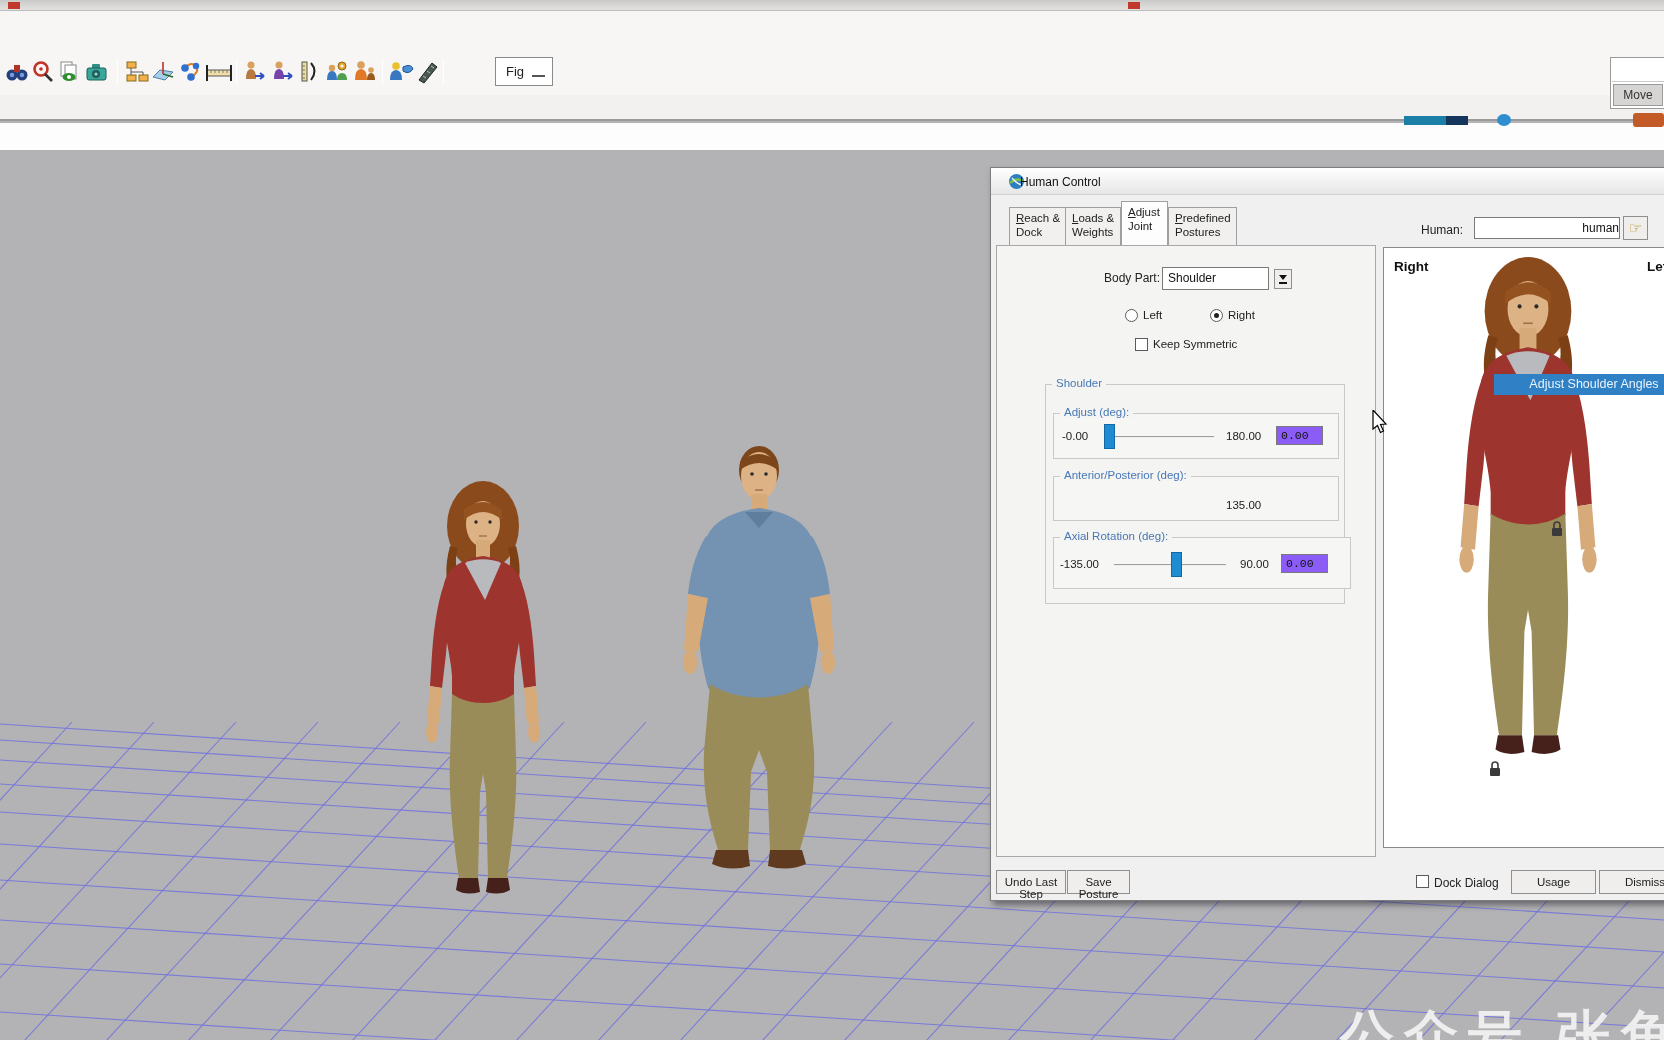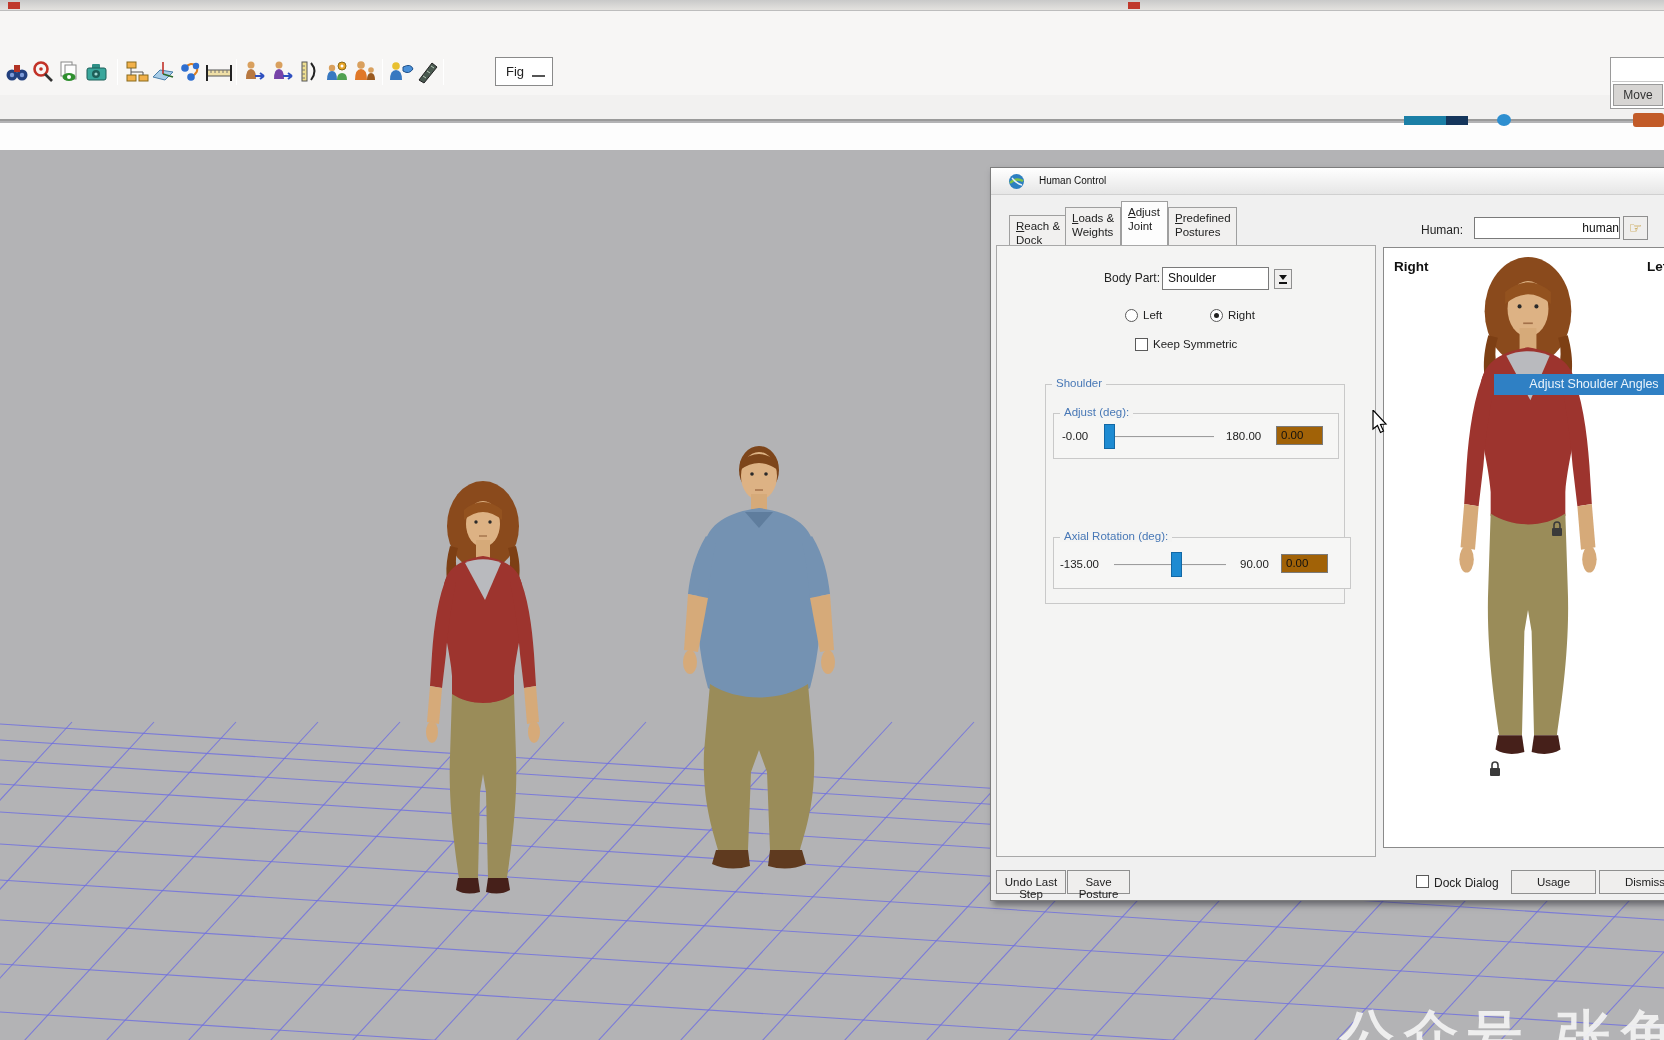--- a/index.html
+++ b/index.html
@@ -39,21 +39,21 @@
   #watermark { position:absolute; left:1340px; top:850px; font-size:54px; font-weight:bold;
     color:rgba(243,243,243,.92); letter-spacing:10px; white-space:nowrap;
     font-family:"Liberation Sans",sans-serif; }
   .fig3d { position:absolute; }
 
   
   #dialog { left:990px; top:167px; width:702px; height:734px; background:#f0f0f0;
     border:1px solid #7d7d7d; box-shadow:3px 4px 6px rgba(30,30,40,.5); }
   #dlg-titlebar { position:absolute; left:0; top:0; width:100%; height:27px;
     background:linear-gradient(#ffffff,#e6e6e6); border-bottom:1px solid #d0d0d0; }
-  #dlg-title { position:absolute; left:48px; top:7px; font-size:10px; color:#111; }
+  #dlg-title { position:absolute; left:29px; top:7px; font-size:12px; color:#111; }
   #dlg-icon { position:absolute; left:17px; top:5px; width:17px; height:17px; }
 
   .tab { position:absolute; top:39px; height:38px; background:#f1f0ef;
     border:1px solid #9f9f9f; border-bottom:none; font-size:11.5px; line-height:13.5px;
     color:#222; padding:4px 0 0 6px; }
   .tab.active { top:33px; height:44px; background:#fdfdfd; z-index:5; }
   .tab .hot { text-decoration:underline; }
 
   #dlg-panel { position:absolute; left:5px; top:77px; width:380px; height:612px;
     background:#f4f4f3; border:1px solid #a8a8a8; z-index:1; }
@@ -68,22 +68,22 @@
   .radio { position:absolute; width:13px; height:13px; border:1px solid #5a5a5a;
     border-radius:50%; background:#fff; }
   .radio .dot { position:absolute; left:3px; top:3px; width:5px; height:5px;
     border-radius:50%; background:#222; }
   .checkbox { position:absolute; width:13px; height:13px; border:1px solid #5a5a5a; background:#fff; }
 
   .slider-track { position:absolute; height:2px; background:#c2c2c2;
     border-bottom:1px solid #efefef; border-top:1px solid #9d9d9d; }
   .slider-handle { position:absolute; width:11px; height:25px; background:#1e8bd2;
     border:1px solid #1268a5; }
-  .numin { position:absolute; background:#a16207; border:1px solid #7a7a7a;
-    font-size:11.5px; color:#111; padding:2px 0 0 4px; }
+  .numin { position:absolute; background:#8b5cf6; border:1px solid #7a7a7a;
+    font-size:11.5px; color:#111; padding:2px 0 0 4px;font-family:Liberation Mono, monospace; }
 
   .btn { position:absolute; background:#efeeed; border:1px solid #8f8f8f;
     font-size:11.5px; color:#222; text-align:center; padding-top:5px; }
 
   #preview { position:absolute; left:392px; top:79px; width:300px; height:601px;
     background:#fff; border:1px solid #8a8a8a; overflow:hidden; }
   .side-lbl { position:absolute; top:11px; font-size:13.5px; font-weight:bold; color:#111; }
   #banner { position:absolute; left:110px; top:126px; width:200px; height:21px;
     background:#2f80c4; color:#eaf3fb; font-size:12.5px; text-align:center; padding-top:3px; }
   .lock { position:absolute; }
@@ -315,21 +315,21 @@
 <div class="abs" id="dialog">
   <div id="dlg-titlebar">
     <svg id="dlg-icon" width="17" height="17">
       <circle cx="8.5" cy="8.5" r="7.5" fill="#2d7fc1"></circle>
       <path d="M2,10 Q8,4 15,8" stroke="#7fc24a" stroke-width="2.4" fill="none"></path>
       <path d="M4,5 Q9,11 14,12" stroke="#e8f2fa" stroke-width="1.4" fill="none"></path>
     </svg>
     <span id="dlg-title">Human Control</span>
   </div>
 
-  <div class="tab" style="left:18px;width:76px;margin-top:8px;">
+  <div class="tab" style="left:18px;width:76px;">
     <span class="hot">R</span><span>each &amp;</span><br>
     <span>Dock</span>
   </div>
   <div class="tab" style="left:74px;width:56px;">
     <span class="hot">L</span><span>oads &amp;</span><br>
     <span>Weights</span>
   </div>
   <div class="tab active" style="left:130px;width:47px;">
     <span class="hot">A</span><span>djust</span><br>
     <span>Joint</span>
@@ -370,20 +370,24 @@
 
       <div class="gbox" style="left:7px;top:28px;width:286px;height:46px;background:#f6f6f5;">
         <span class="glabel" style="background:#f4f4f3;">Adjust (deg):</span>
         <span class="lbl" style="left:8px;top:16px;">-0.00</span>
         <div class="slider-track" style="left:50px;top:22px;width:110px;"></div>
         <div class="slider-handle" style="left:50px;top:10px;"></div>
         <span class="lbl" style="left:172px;top:16px;">180.00</span>
         <div class="numin" style="left:222px;top:12px;width:47px;height:19px;">0.00</div>
       </div>
 
+      <div class="gbox" style="left:7px;top:91px;width:286px;height:45px;background:#f6f6f5;">
+        <span class="glabel" style="background:#f4f4f3;">Anterior/Posterior (deg):</span>
+        <span class="lbl" style="left:172px;top:22px;">135.00</span>
+      </div>
 
       <div class="gbox" style="left:7px;top:152px;width:298px;height:52px;background:#f6f6f5;">
         <span class="glabel" style="background:#f4f4f3;">Axial Rotation (deg):</span>
         <span class="lbl" style="left:6px;top:20px;">-135.00</span>
         <div class="slider-track" style="left:60px;top:26px;width:112px;"></div>
         <div class="slider-handle" style="left:117px;top:14px;"></div>
         <span class="lbl" style="left:186px;top:20px;">90.00</span>
         <div class="numin" style="left:227px;top:16px;width:47px;height:19px;">0.00</div>
       </div>
     </div>

